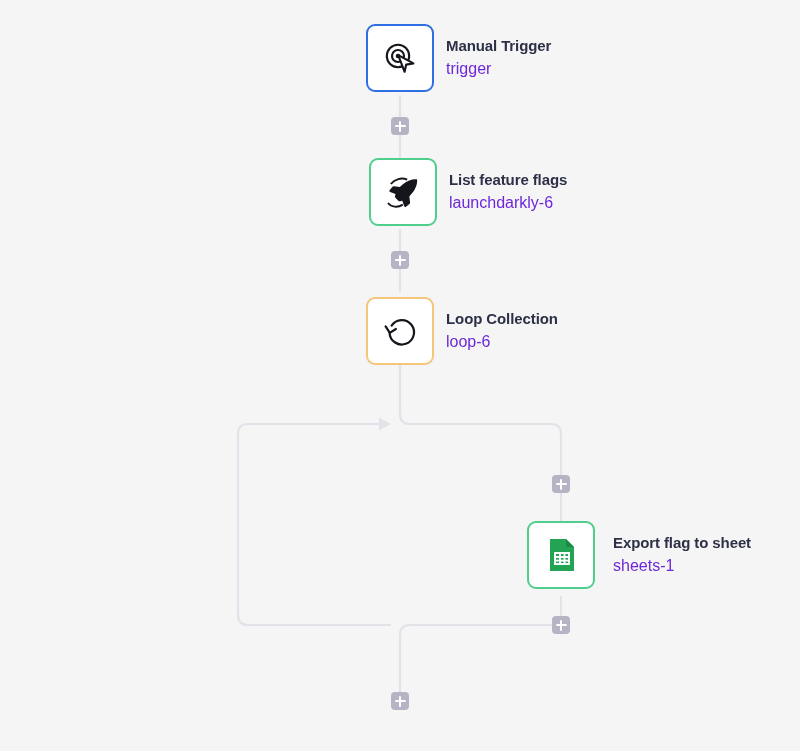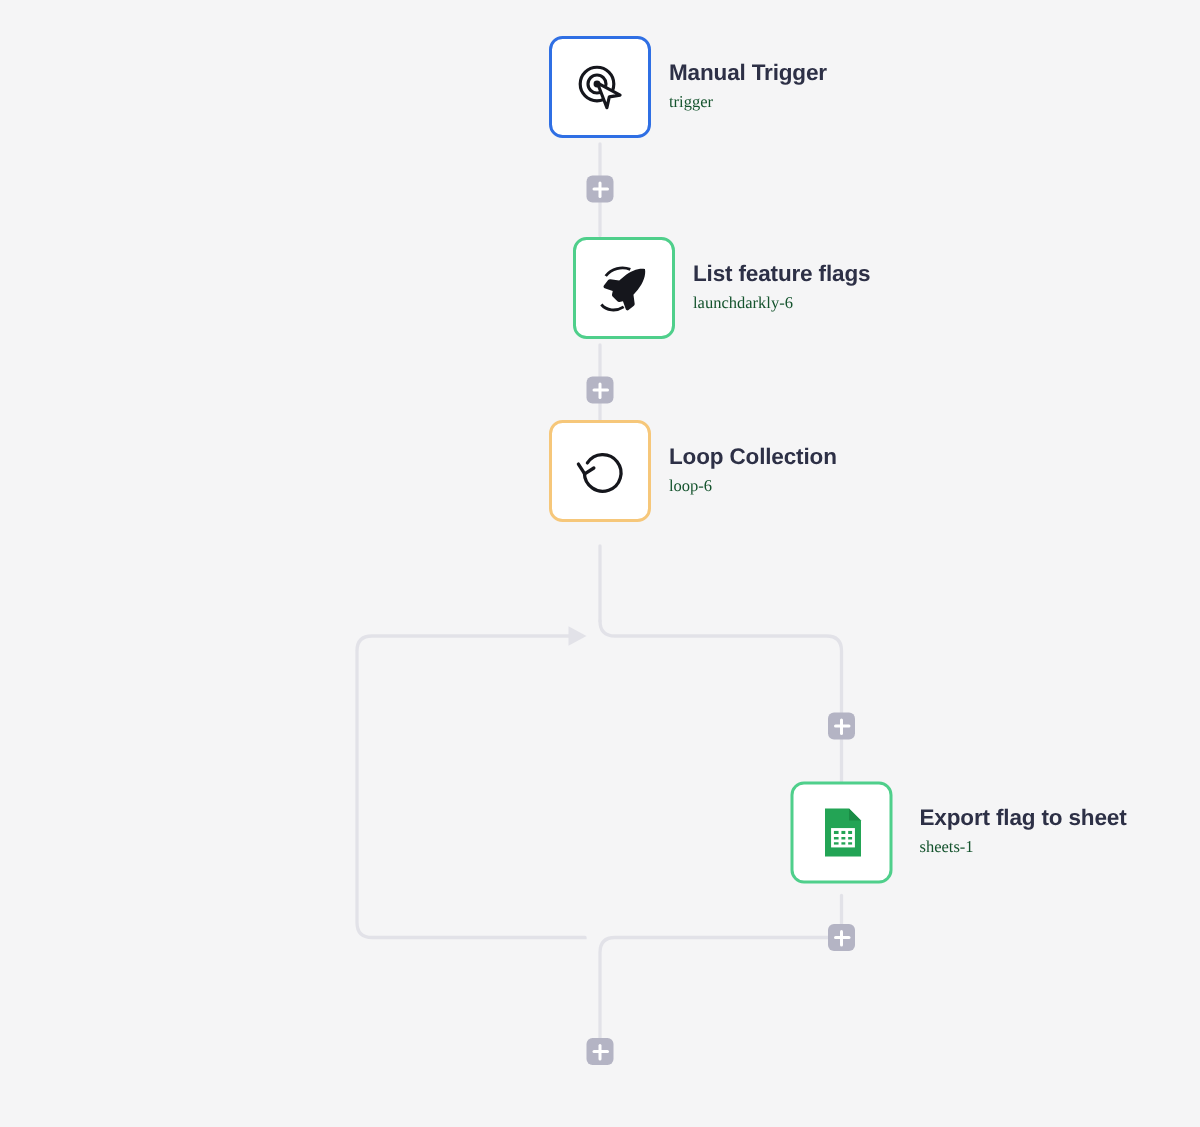--- a/index.html
+++ b/index.html
@@ -58,24 +58,23 @@
     line-height: 1.25;
     white-space: nowrap;
   }
   .node-title {
     font-size: 15px;
     font-weight: bold;
     color: #2d3046;
     letter-spacing: -0.1px;
   }
   .node-sub {
-    font-size: 11px;
-    color: #14532d;
+    font-size: 16px;
+    color: #6d28d9;
     margin-top: 3px;
-    font-family: Liberation Serif, serif;
   }
 
   
   .plus-btn {
     position: absolute;
     width: 18px;
     height: 18px;
     box-sizing: border-box;
     border-radius: 4px;
     background: #b4b4c4;
@@ -137,21 +136,21 @@
         <circle cx="18" cy="18" r="2.3" fill="#15161c"></circle>
         <path d="M18.2,17.2 L33.4,25.4 L26.2,26.6 L24.6,33.8 Z" fill="#ffffff" stroke="#15161c" stroke-width="2.1" stroke-linejoin="round"></path>
       </svg>
     </div>
     <div class="node-text">
       <div class="node-title">Manual Trigger</div>
       <div class="node-sub">trigger</div>
     </div>
   </div>
 
-  <div class="node" style="left:382px; top:158px;">
+  <div class="node" style="left:369px; top:158px;">
     <div class="node-box green">
       <svg class="icon-svg" width="40" height="40" viewBox="0 0 40 40">
         <g fill="#15161c">
           <path d="M33.8,7.3 C30.1,6.6 24.6,8.4 20.2,12.1 L16.8,15.0
                    L11.0,14.2 C10.3,14.1 9.7,14.4 9.3,14.9 L6.6,18.3
                    C6.1,18.9 6.4,19.8 7.1,20.1 L12.5,22.0
                    L12.0,24.3 C11.9,24.8 12.0,25.3 12.4,25.7 L15.6,28.9
                    C16.0,29.3 16.5,29.4 17.0,29.3 L19.3,28.8
                    L21.2,34.2 C21.5,34.9 22.4,35.2 23.0,34.7
                    L26.4,32.0 C26.9,31.6 27.2,31.0 27.1,30.3
@@ -163,21 +162,21 @@
           <path d="M7.8,12.0 C11.6,7.0 18.6,5.3 24.2,7.6"></path>
         </g>
       </svg>
     </div>
     <div class="node-text">
       <div class="node-title">List feature flags</div>
       <div class="node-sub">launchdarkly-6</div>
     </div>
   </div>
 
-  <div class="node" style="left:366px; top:280px;">
+  <div class="node" style="left:366px; top:297px;">
     <div class="node-box orange">
       <svg class="icon-svg" width="40" height="40" viewBox="0 0 40 40">
         <path d="M11.6,14.6 A12.2,12.2 0 1 1 9.6,21.4" fill="none" stroke="#15161c" stroke-width="2.2" stroke-linecap="round"></path>
         <path d="M5.6,15.4 L9.8,21.9 L15.9,18.0" fill="none" stroke="#15161c" stroke-width="2.2" stroke-linecap="round" stroke-linejoin="round"></path>
       </svg>
     </div>
     <div class="node-text">
       <div class="node-title">Loop Collection</div>
       <div class="node-sub">loop-6</div>
     </div>

